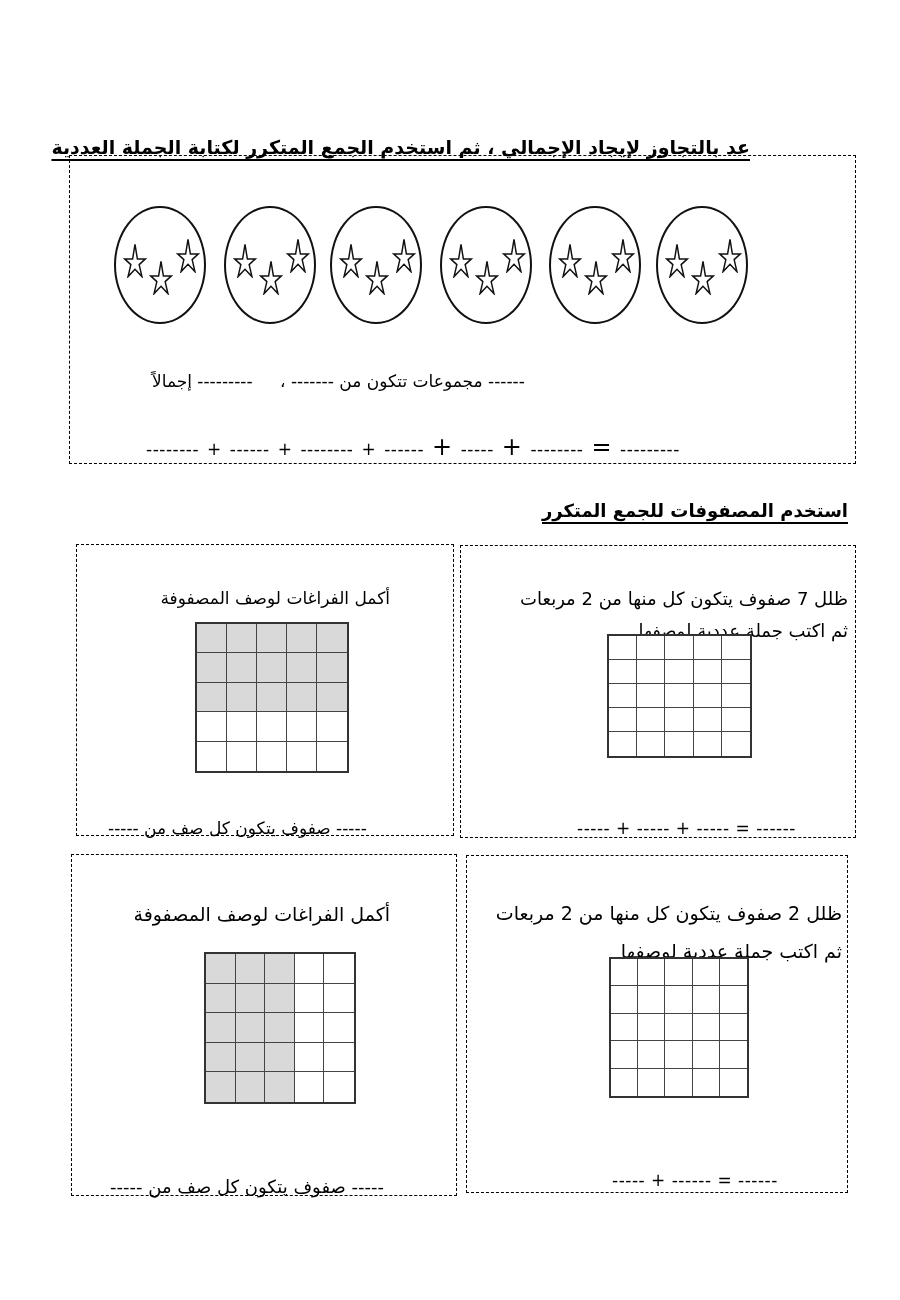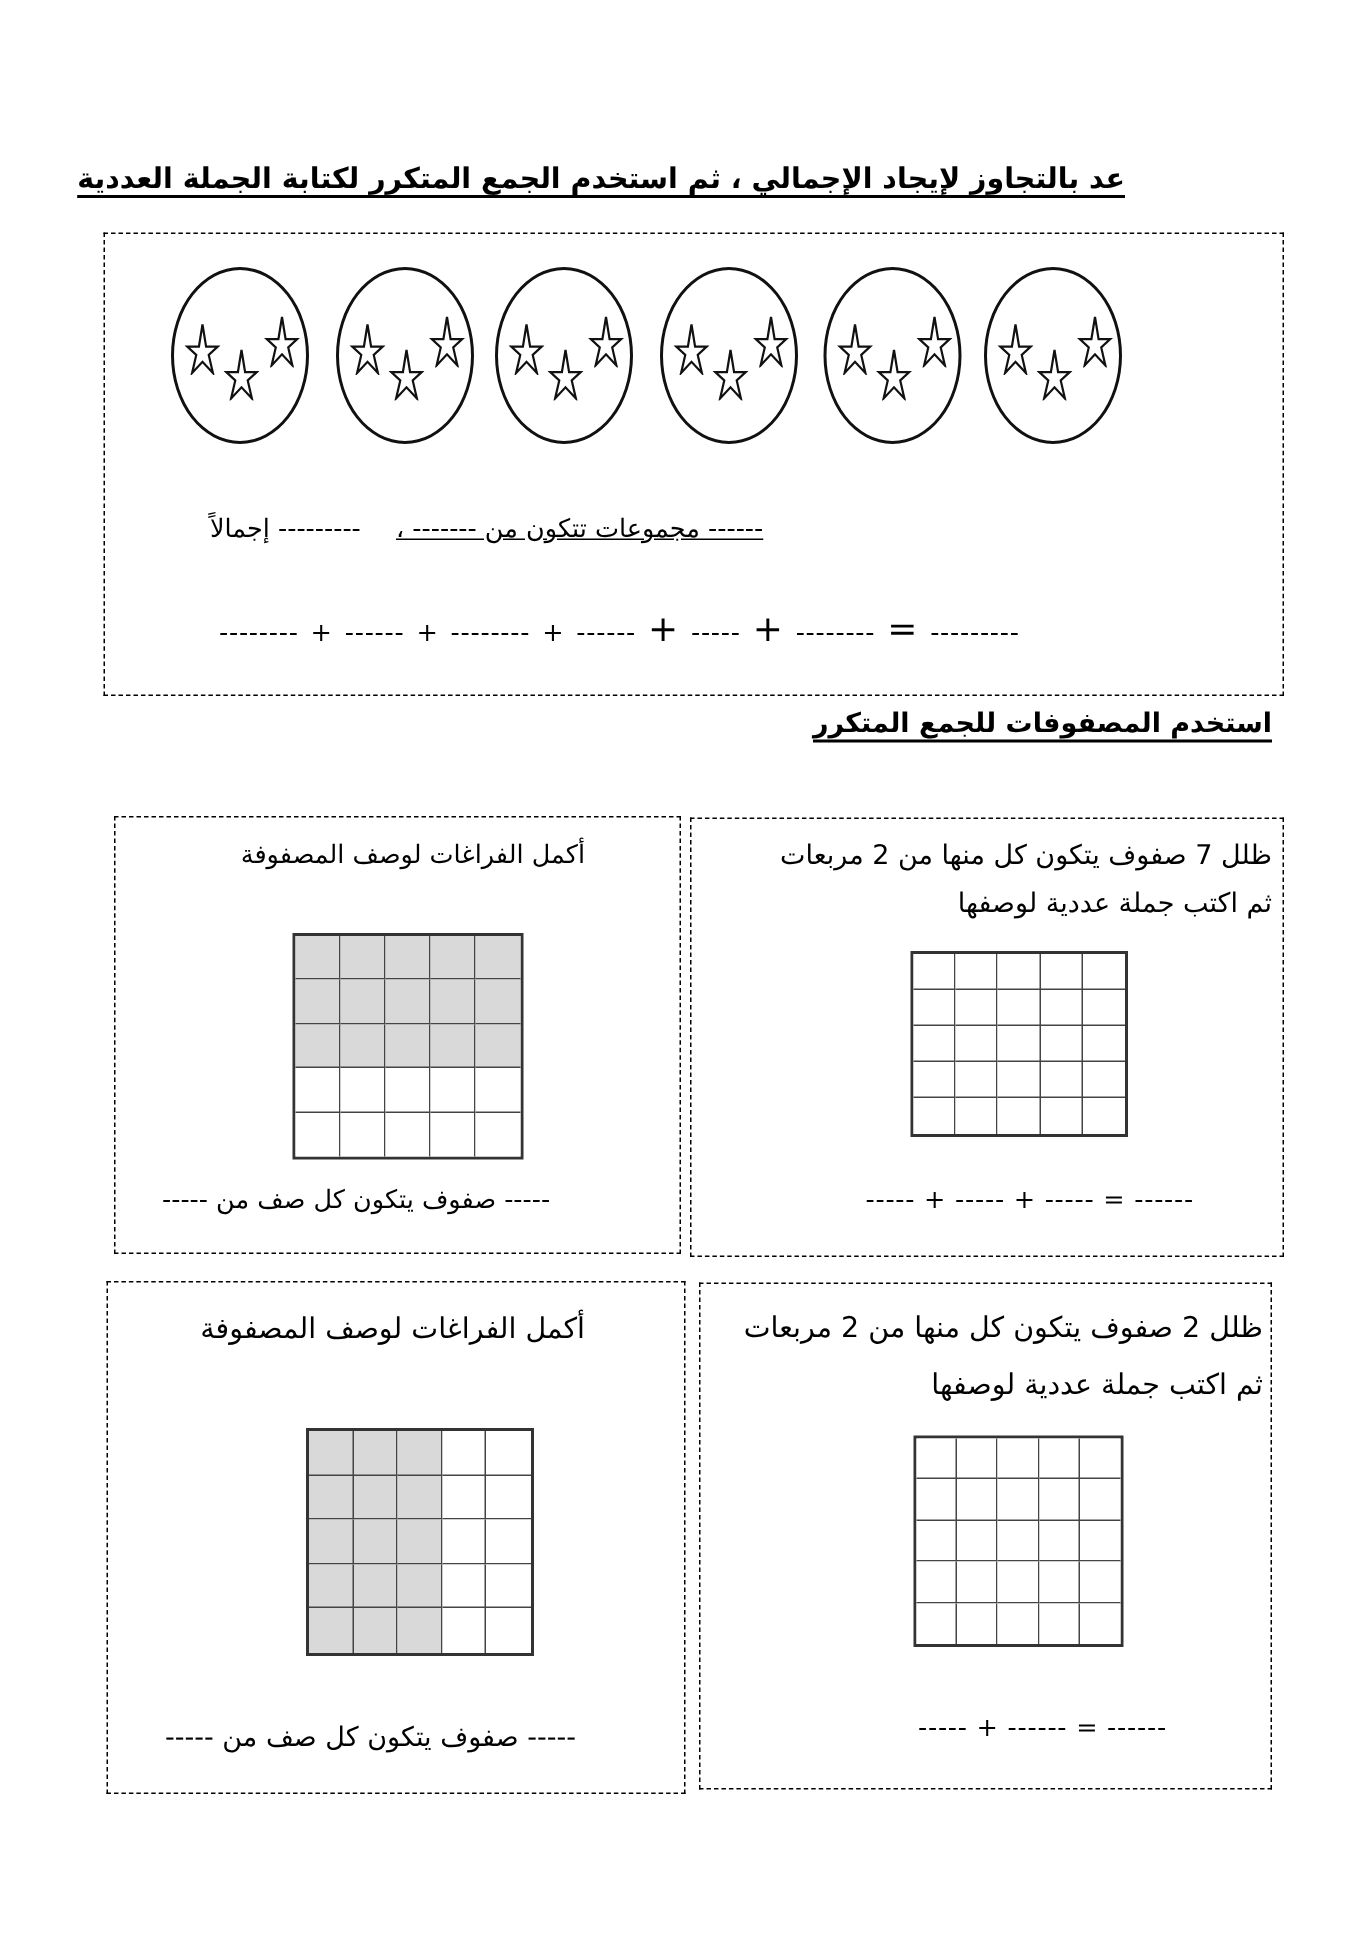--- a/index.html
+++ b/index.html
@@ -1,18 +1,18 @@
 <!DOCTYPE html>
 <html><head>
 <meta charset="utf-8">
 <style>
   html, body { margin:0; padding:0; background:#ffffff; }
   body { width:900px; height:1300px; position:relative; overflow:hidden;
          font-family:"DejaVu Sans", "Liberation Sans", sans-serif; color:#000; }
-  .abs { position:absolute; }
+  .abs { position:absolute;margin-top:28px; }
   .rtl { direction:rtl; unicode-bidi:plaintext; }
   .title { font-weight:bold; font-size:19px; text-decoration:underline; text-decoration-thickness:2px; text-underline-offset:5px; white-space:nowrap; }
   .box { position:absolute; border:1.5px dashed #000; box-sizing:border-box; }
   .line-text { font-size:17px; white-space:nowrap; }
   .eq { font-size:17px; white-space:nowrap; direction:ltr; letter-spacing:0.5px; }
   .big { font-size:24px; }
   .grid { position:absolute; display:grid; border:2px solid #333; box-sizing:border-box; }
   .cell { border-right:1.5px solid #444; border-bottom:1.5px solid #444; box-sizing:border-box; background:#fff; }
   .cell.shaded { background:#d9d9d9; }
   .grid .cell.lastc { border-right:none; }
@@ -90,22 +90,22 @@
       <svg width="24" height="36" viewBox="-3 -6 26 36" class="star" style="left: 33px; top: 51px;">
         <polygon points="10,-5 12.6,11 21,11 14.5,17 17.5,30 10,22 2.5,30 5.5,17 -1,11 7.4,11" fill="#fff" stroke="#111" stroke-width="1.6"></polygon>
       </svg>
       <svg width="24" height="36" viewBox="-3 -6 26 36" class="star" style="left: 60px; top: 29px;">
         <polygon points="10,-5 12.6,11 21,11 14.5,17 17.5,30 10,22 2.5,30 5.5,17 -1,11 7.4,11" fill="#fff" stroke="#111" stroke-width="1.6"></polygon>
       </svg>
     </div>
   </div>
 
 <div class="abs rtl line-text" style="left:140px; top:343px; width:500px;">
-  <span style="position:absolute; left:0; direction:rtl;">--------- إجمالاً</span>
-  <span style="position:absolute; left:124px; direction:rtl;text-decoration:underline;">------ مجموعات تتكون من ------- ،</span>
+  <span style="position:absolute; left:12px; direction:rtl;">--------- إجمالاً</span>
+  <span style="position:absolute; left:140px; direction:rtl;">------ مجموعات تتكون من ------- ،</span>
 </div>
 
 <div class="abs eq" id="eq1" style="left:142px; top:405px;"><span style="margin: 0px 4px;">--------</span><span style="margin: 0px 4px;">+</span><span style="margin: 0px 4px;">------</span><span style="margin: 0px 4px;">+</span><span style="margin: 0px 4px;">--------</span><span style="margin: 0px 4px;">+</span><span style="margin: 0px 4px;">------</span><span class="big" style="margin: 0px 4px;">+</span><span style="margin: 0px 4px;">-----</span><span class="big" style="margin: 0px 4px;">+</span><span style="margin: 0px 4px;">--------</span><span class="big" style="margin: 0px 4px;">=</span><span style="margin: 0px 4px;">---------</span></div>
 
 <div class="abs rtl title" style="right:52px; top:472px; font-size:18px;">استخدم المصفوفات للجمع المتكرر</div>
 
 <div class="box" style="left:460px; top:545px; width:396px; height:293px;"></div>
 <div class="abs rtl line-text" style="right:52px; top:560px; font-size:18px;">ظلل 7 صفوف يتكون كل منها من 2 مربعات</div>
 <div class="abs rtl line-text" style="right:52px; top:592px; font-size:18px;">ثم اكتب جملة عددية لوصفها</div>
 <div class="grid" style="left: 607px; top: 634px; width: 145px; height: 124px; grid-template-columns: repeat(5, 1fr); grid-template-rows: repeat(5, 1fr);">

